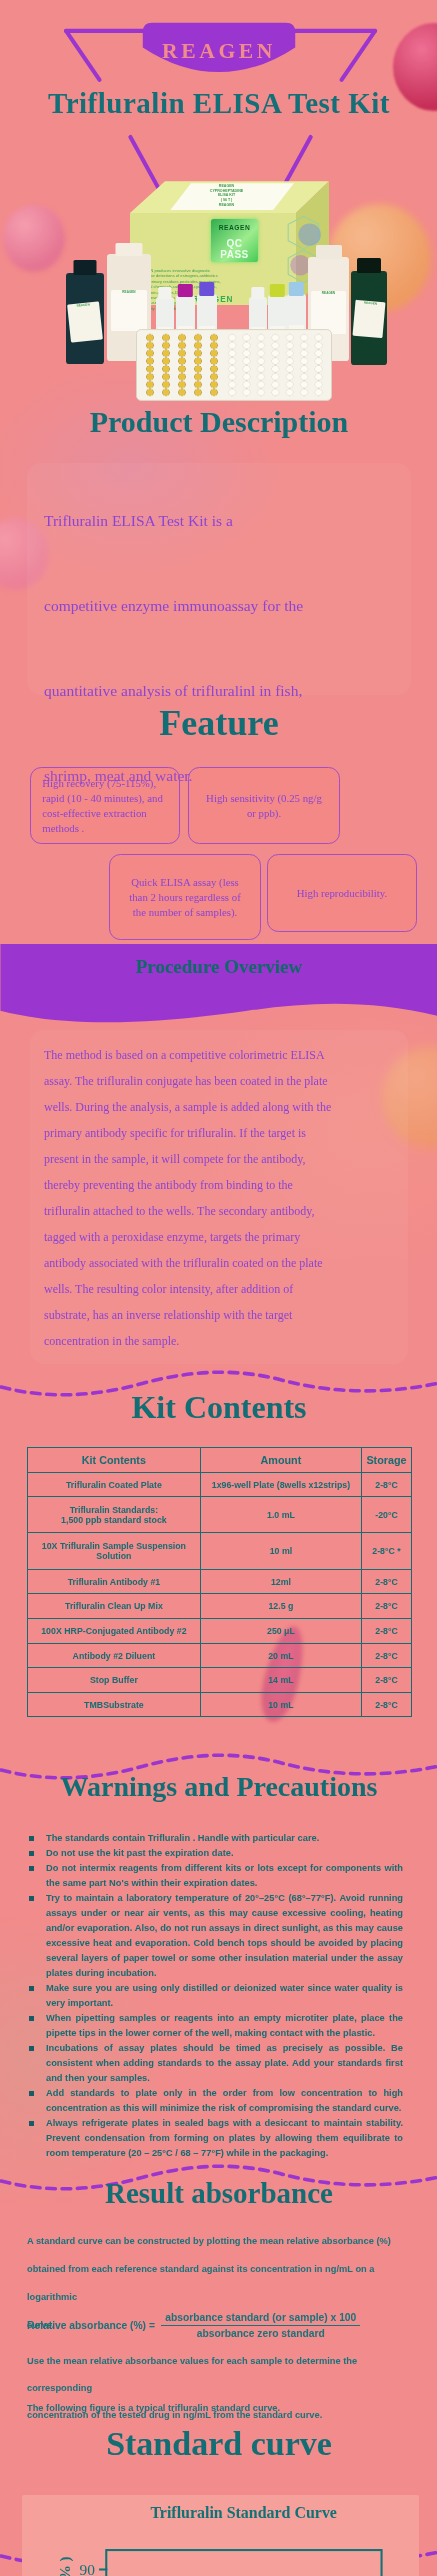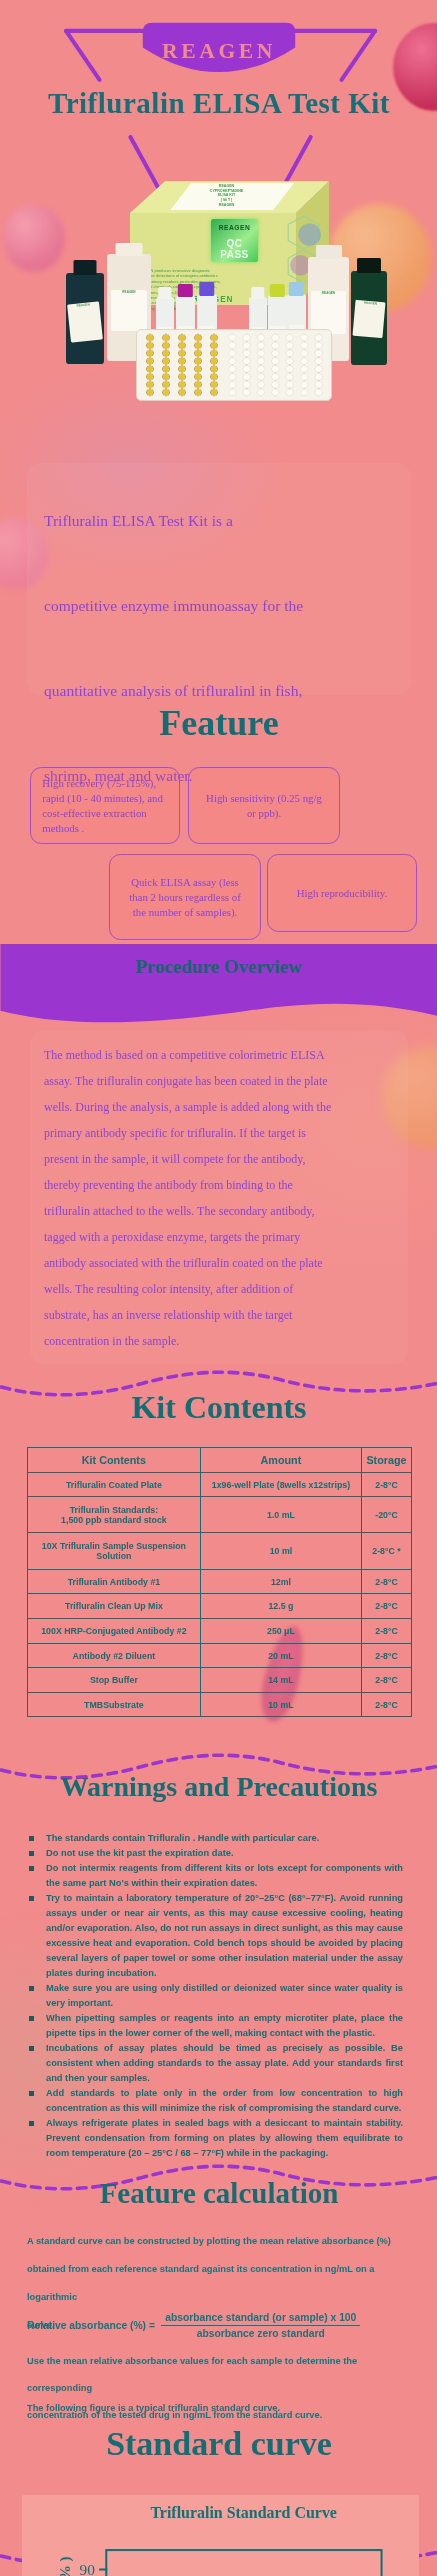--- a/index.html
+++ b/index.html
@@ -224,20 +224,21 @@
     <div class="bottle bt4">
         <div class="cap"></div>
         <div class="lbl">REAGEN</div>
       </div>
     <div class="plate">
       <div class="wells-y"></div>
       <div class="wells-w"></div>
     </div>
   </div>
 
+  <div class="h-teal h-product">Product Description</div>
   <div class="card desc-card"></div>
   <div class="desc-text">Trifluralin ELISA Test Kit is a
 competitive enzyme immunoassay for the
 quantitative analysis of trifluralinl in fish,
 shrimp, meat and water.</div>
 
   <div class="h-teal h-feature">Feature</div>
   <div class="fbox fb1">
       <span>High recovery (75-115%), rapid (10 - 40 minutes), and cost-effective extraction methods .</span>
     </div>
@@ -351,21 +352,21 @@
     <li>Do not use the kit past the expiration date.</li>
     <li>Do not intermix reagents from different kits or lots except for components with the same part No's within their expiration dates.</li>
     <li>Try to maintain a laboratory temperature of 20°–25°C (68°–77°F). Avoid running assays under or near air vents, as this may cause excessive cooling, heating and/or evaporation. Also, do not run assays in direct sunlight, as this may cause excessive heat and evaporation. Cold bench tops should be avoided by placing several layers of paper towel or some other insulation material under the assay plates during incubation.</li>
     <li>Make sure you are using only distilled or deionized water since water quality is very important.</li>
     <li>When pipetting samples or reagents into an empty microtiter plate, place the pipette tips in the lower corner of the well, making contact with the plastic.</li>
     <li>Incubations of assay plates should be timed as precisely as possible. Be consistent when adding standards to the assay plate. Add your standards first and then your samples.</li>
     <li>Add standards to plate only in the order from low concentration to high concentration as this will minimize the risk of compromising the standard curve.</li>
     <li>Always refrigerate plates in sealed bags with a desiccant to maintain stability. Prevent condensation from forming on plates by allowing them equilibrate to room temperature (20 – 25°C / 68 – 77°F) while in the packaging.</li>
   </ul>
 
-  <div class="h-teal h-result">Feature calculation</div>
+  <div class="h-teal h-result">Result absorbance</div>
   <div class="res res-p1">A standard curve can be constructed by plotting the mean relative absorbance (%)
 obtained from each reference standard against its concentration in ng/mL on a logarithmic
 curve.</div>
   <div class="formula">
     <span>Relative absorbance (%) =</span>
     <span class="frac">
       <span class="num">absorbance standard (or sample) x 100</span>
       <span class="den">absorbance zero standard</span>
     </span>
   </div>

